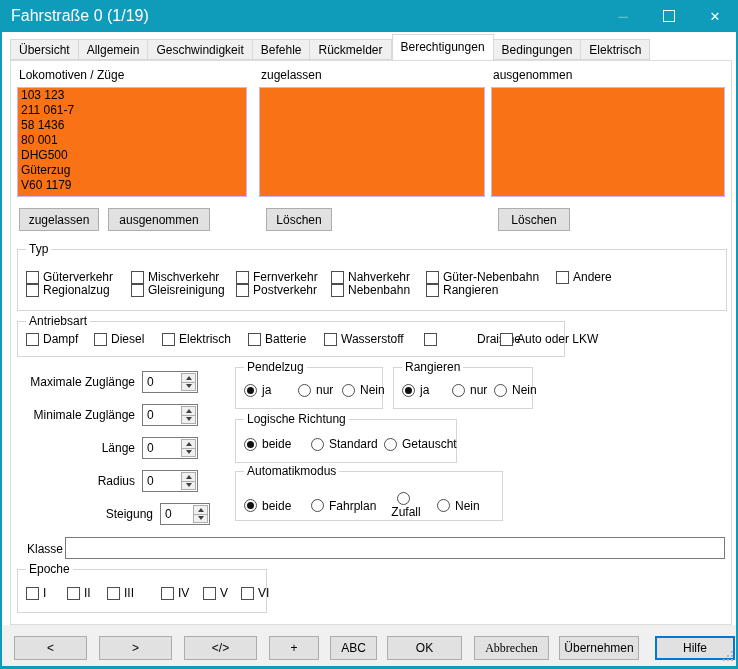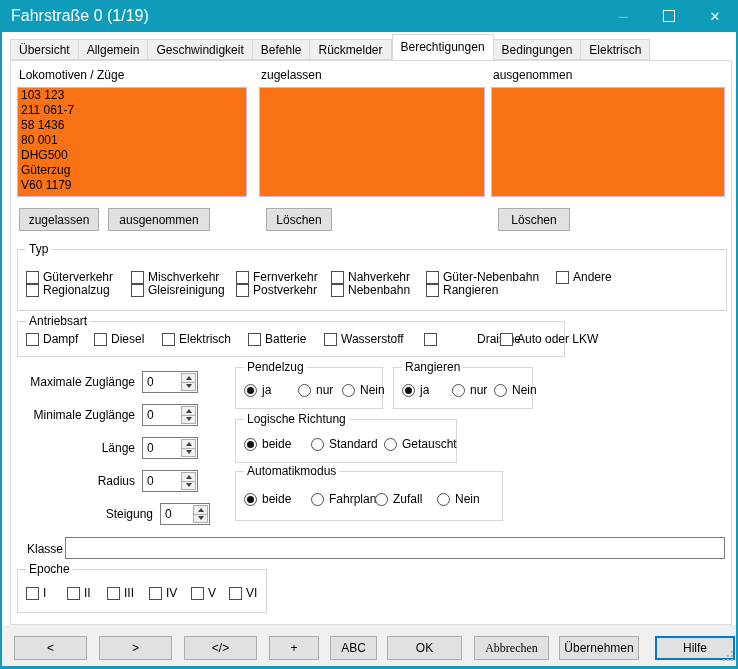--- a/index.html
+++ b/index.html
@@ -315,21 +315,21 @@
         <span class="gl">Automatikmodus</span>
         <div class="row" style="left:8px;top:20px;right:2px;">
           <span class="opt" style="width:67px;">
               <span class="rb checked"></span>
               <span>beide</span>
             </span>
           <span class="opt" style="width:64px;">
               <span class="rb"></span>
               <span>Fahrplan</span>
             </span>
-          <span class="opt" style="width:62px;">
+          <span class="opt" style="width:62px;flex-direction:column;">
               <span class="rb"></span>
               <span>Zufall</span>
             </span>
           <span class="opt">
               <span class="rb"></span>
               <span>Nein</span>
             </span>
         </div>
       </div>
 
@@ -344,21 +344,21 @@
               <span>I</span>
             </span>
           <span class="opt" style="width:40px;">
               <span class="cb"></span>
               <span>II</span>
             </span>
           <span class="opt" style="width:42px;">
               <span class="cb"></span>
               <span>III</span>
             </span>
-          <span class="opt" style="width:42px;">
+          <span class="opt" style="width:42px;margin-left:12px;">
               <span class="cb"></span>
               <span>IV</span>
             </span>
           <span class="opt" style="width:38px;">
               <span class="cb"></span>
               <span>V</span>
             </span>
           <span class="opt">
               <span class="cb"></span>
               <span>VI</span>

